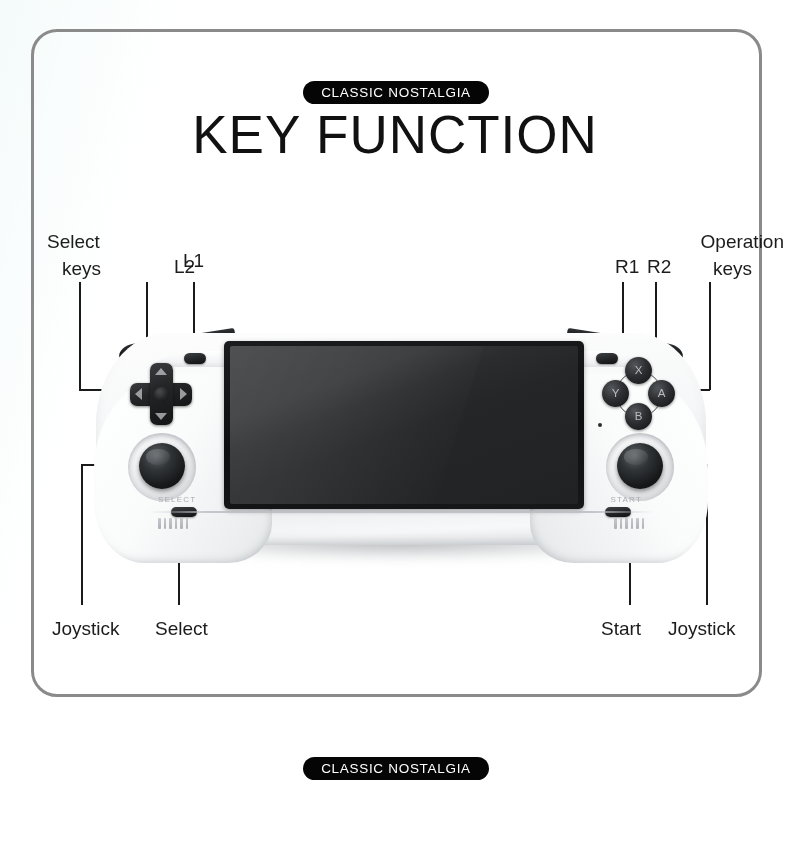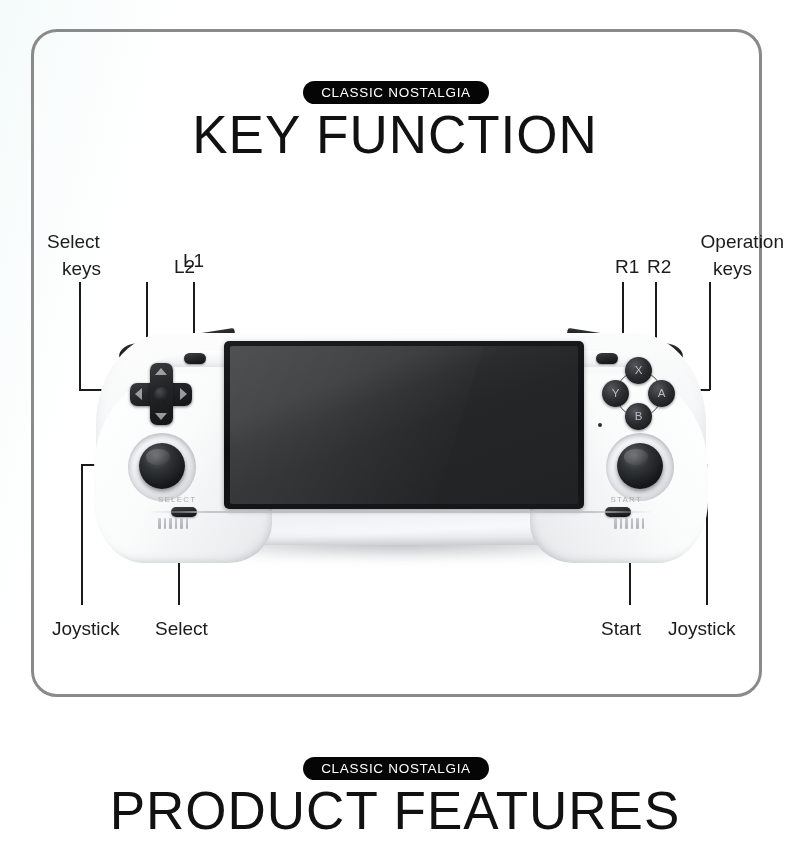--- a/index.html
+++ b/index.html
@@ -435,15 +435,14 @@
       <span></span>
         <span></span>
         <span></span>
         <span></span>
         <span></span>
         <span></span>
     </div>
   </div>
 
   <div class="badge badge-bottom">CLASSIC NOSTALGIA</div>
-  <div class="heading heading-bottom">PRODUCT FEATURES</div>
 
 </div>
 
 </body></html>

